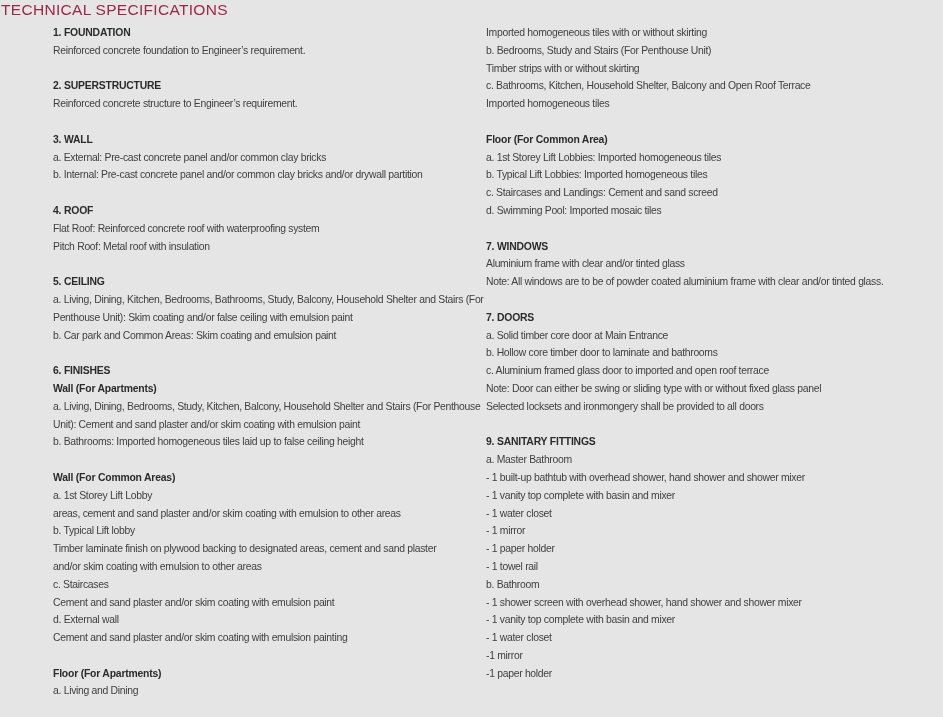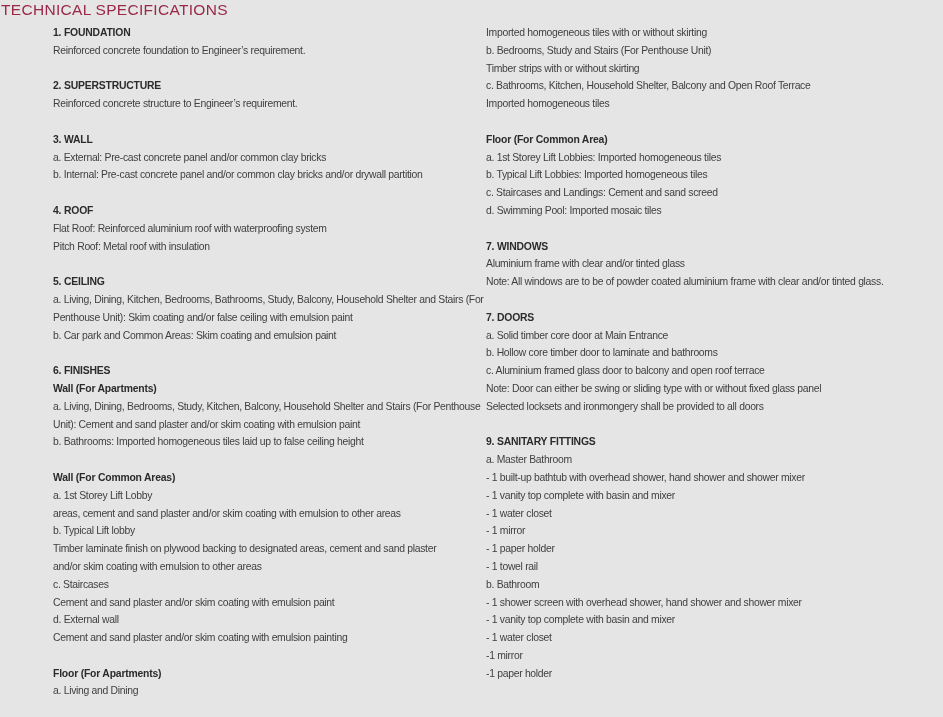--- a/index.html
+++ b/index.html
@@ -57,21 +57,21 @@
       <div class="line body">Reinforced concrete foundation to Engineer’s requirement.</div>
       <div class="line blank"></div>
       <div class="line heading">2. SUPERSTRUCTURE</div>
       <div class="line body">Reinforced concrete structure to Engineer’s requirement.</div>
       <div class="line blank"></div>
       <div class="line heading">3. WALL</div>
       <div class="line body">a. External: Pre-cast concrete panel and/or common clay bricks</div>
       <div class="line body">b. Internal: Pre-cast concrete panel and/or common clay bricks and/or drywall partition</div>
       <div class="line blank"></div>
       <div class="line heading">4. ROOF</div>
-      <div class="line body">Flat Roof: Reinforced aluminium roof with waterproofing system</div>
+      <div class="line body">Flat Roof: Reinforced concrete roof with waterproofing system</div>
       <div class="line body">Pitch Roof: Metal roof with insulation</div>
       <div class="line blank"></div>
       <div class="line heading">5. CEILING</div>
       <div class="line body">a. Living, Dining, Kitchen, Bedrooms, Bathrooms, Study, Balcony, Household Shelter and Stairs (For</div>
       <div class="line body">Penthouse Unit): Skim coating and/or false ceiling with emulsion paint</div>
       <div class="line body">b. Car park and Common Areas: Skim coating and emulsion paint</div>
       <div class="line blank"></div>
       <div class="line heading">6. FINISHES</div>
       <div class="line heading">Wall (For Apartments)</div>
       <div class="line body">a. Living, Dining, Bedrooms, Study, Kitchen, Balcony, Household Shelter and Stairs (For Penthouse</div>
@@ -106,21 +106,21 @@
       <div class="line body">c. Staircases and Landings: Cement and sand screed</div>
       <div class="line body">d. Swimming Pool: Imported mosaic tiles</div>
       <div class="line blank"></div>
       <div class="line heading">7. WINDOWS</div>
       <div class="line body">Aluminium frame with clear and/or tinted glass</div>
       <div class="line body">Note: All windows are to be of powder coated aluminium frame with clear and/or tinted glass.</div>
       <div class="line blank"></div>
       <div class="line heading">7. DOORS</div>
       <div class="line body">a. Solid timber core door at Main Entrance</div>
       <div class="line body">b. Hollow core timber door to laminate and bathrooms</div>
-      <div class="line body">c. Aluminium framed glass door to balcony and open roof terrace</div>
+      <div class="line body">c. Aluminium framed glass door to imported and open roof terrace</div>
       <div class="line body">Note: Door can either be swing or sliding type with or without fixed glass panel</div>
       <div class="line body">Selected locksets and ironmongery shall be provided to all doors</div>
       <div class="line blank"></div>
       <div class="line heading">9. SANITARY FITTINGS</div>
       <div class="line body">a. Master Bathroom</div>
       <div class="line body">- 1 built-up bathtub with overhead shower, hand shower and shower mixer</div>
       <div class="line body">- 1 vanity top complete with basin and mixer</div>
       <div class="line body">- 1 water closet</div>
       <div class="line body">- 1 mirror</div>
       <div class="line body">- 1 paper holder</div>

